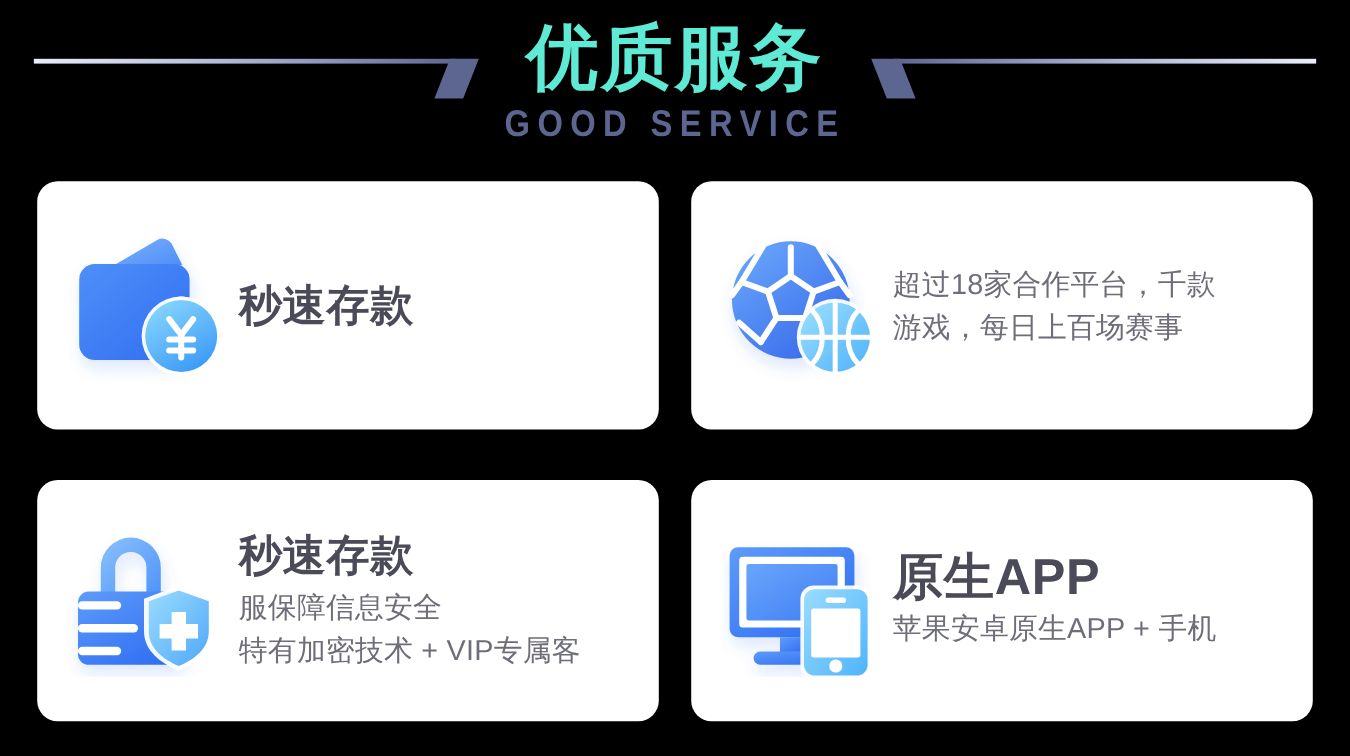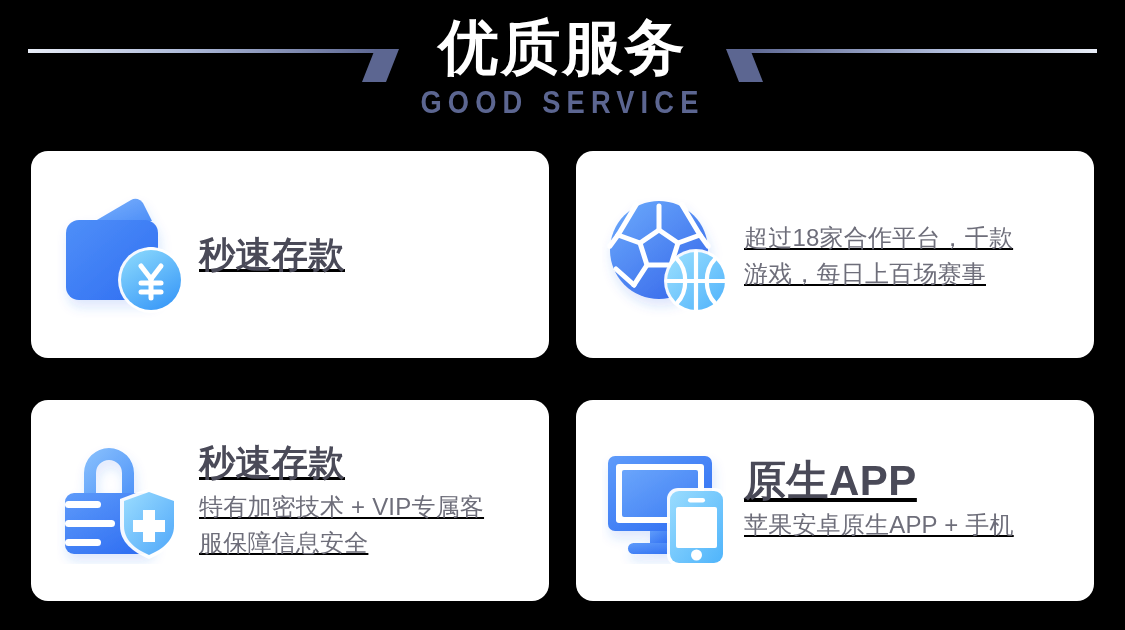--- a/index.html
+++ b/index.html
@@ -39,21 +39,21 @@
     top: 0;
     width: 1125px;
     text-align: center;
   }
   .title-cn {
     margin: 0;
     padding-top: 13px;
     font-size: 60px;
     line-height: 70px;
     font-weight: bold;
-    color: #ffffff;
+    color: #5eead4;
     letter-spacing: 2px;
     font-family: "Liberation Sans", "DejaVu Sans", sans-serif;
   }
   .title-en {
     margin: 0;
     padding-top: 2px;
     font-size: 31px;
     line-height: 36px;
     font-weight: bold;
     color: #5c6691;
@@ -90,21 +90,20 @@
     height: 140px;
     display: flex;
     align-items: center;
     justify-content: center;
   }
   .card-icon svg { display: block; }
   .card-text {
     flex: 1 1 auto;
     padding-left: 6px;
     min-width: 0;
-    text-decoration: underline;
   }
   .card-title {
     margin: 0;
     font-size: 36px;
     line-height: 46px;
     font-weight: bold;
     color: #4a4a58;
     letter-spacing: 0.5px;
   }
   .card-title.small { font-size: 42px; }
@@ -282,22 +281,22 @@
           </g>
         </g>
         <path d="M92 50 L121 61 L121 88 C121 104 108 114 92 121 C76 114 63 104 63 88 L63 61 Z" fill="#ffffff" opacity="0.95"></path>
         <path d="M92 54 L117 63 L117 88 C117 102 106 111 92 117 C78 111 67 102 67 88 L67 63 Z" fill="url(#shieldGrad)"></path>
         <path d="M86 72 L98 72 L98 82 L108 82 L108 94 L98 94 L98 104 L86 104 L86 94 L76 94 L76 82 L86 82 Z" fill="#ffffff"></path>
       </svg>
     </div>
     <div class="card-text">
       <h2 class="card-title">秒速存款</h2>
       <p class="card-sub">
+        <span>服保障信息安全</span>
         <span>特有加密技术 + VIP专属客</span>
-        <span>服保障信息安全</span>
       </p>
     </div>
   </div>
 
   <div class="card">
     <div class="card-icon">
       <svg width="132" height="126" viewBox="0 0 132 126" xmlns="http://www.w3.org/2000/svg">
         <defs>
           <linearGradient id="monGrad" x1="0" y1="0" x2="0.9" y2="1">
             <stop offset="0" stop-color="#5e9bfa"></stop>

